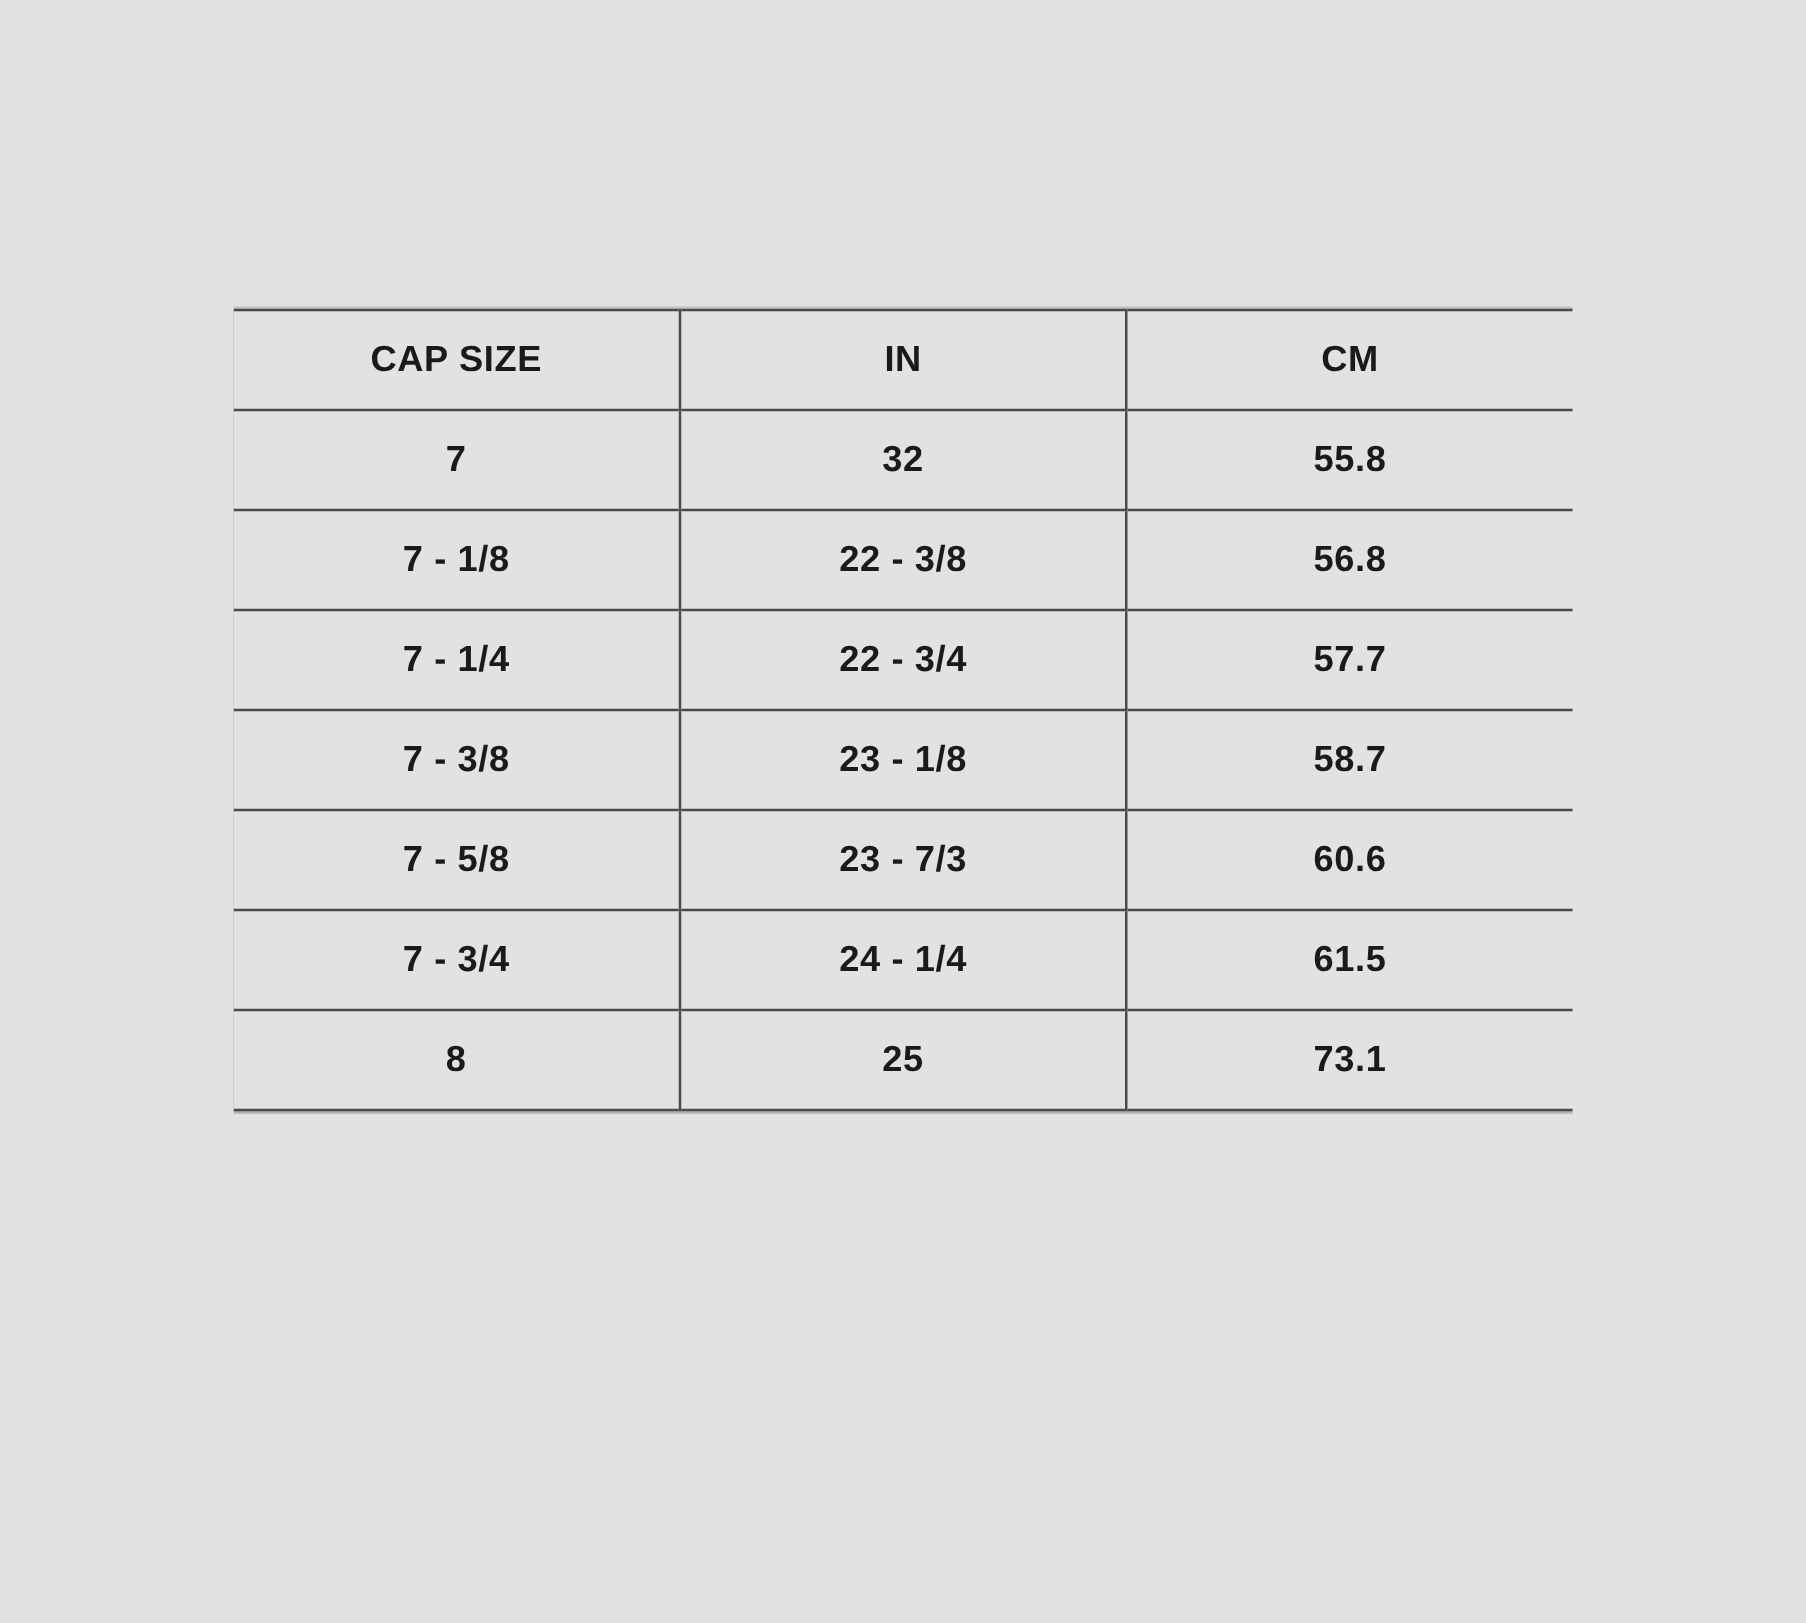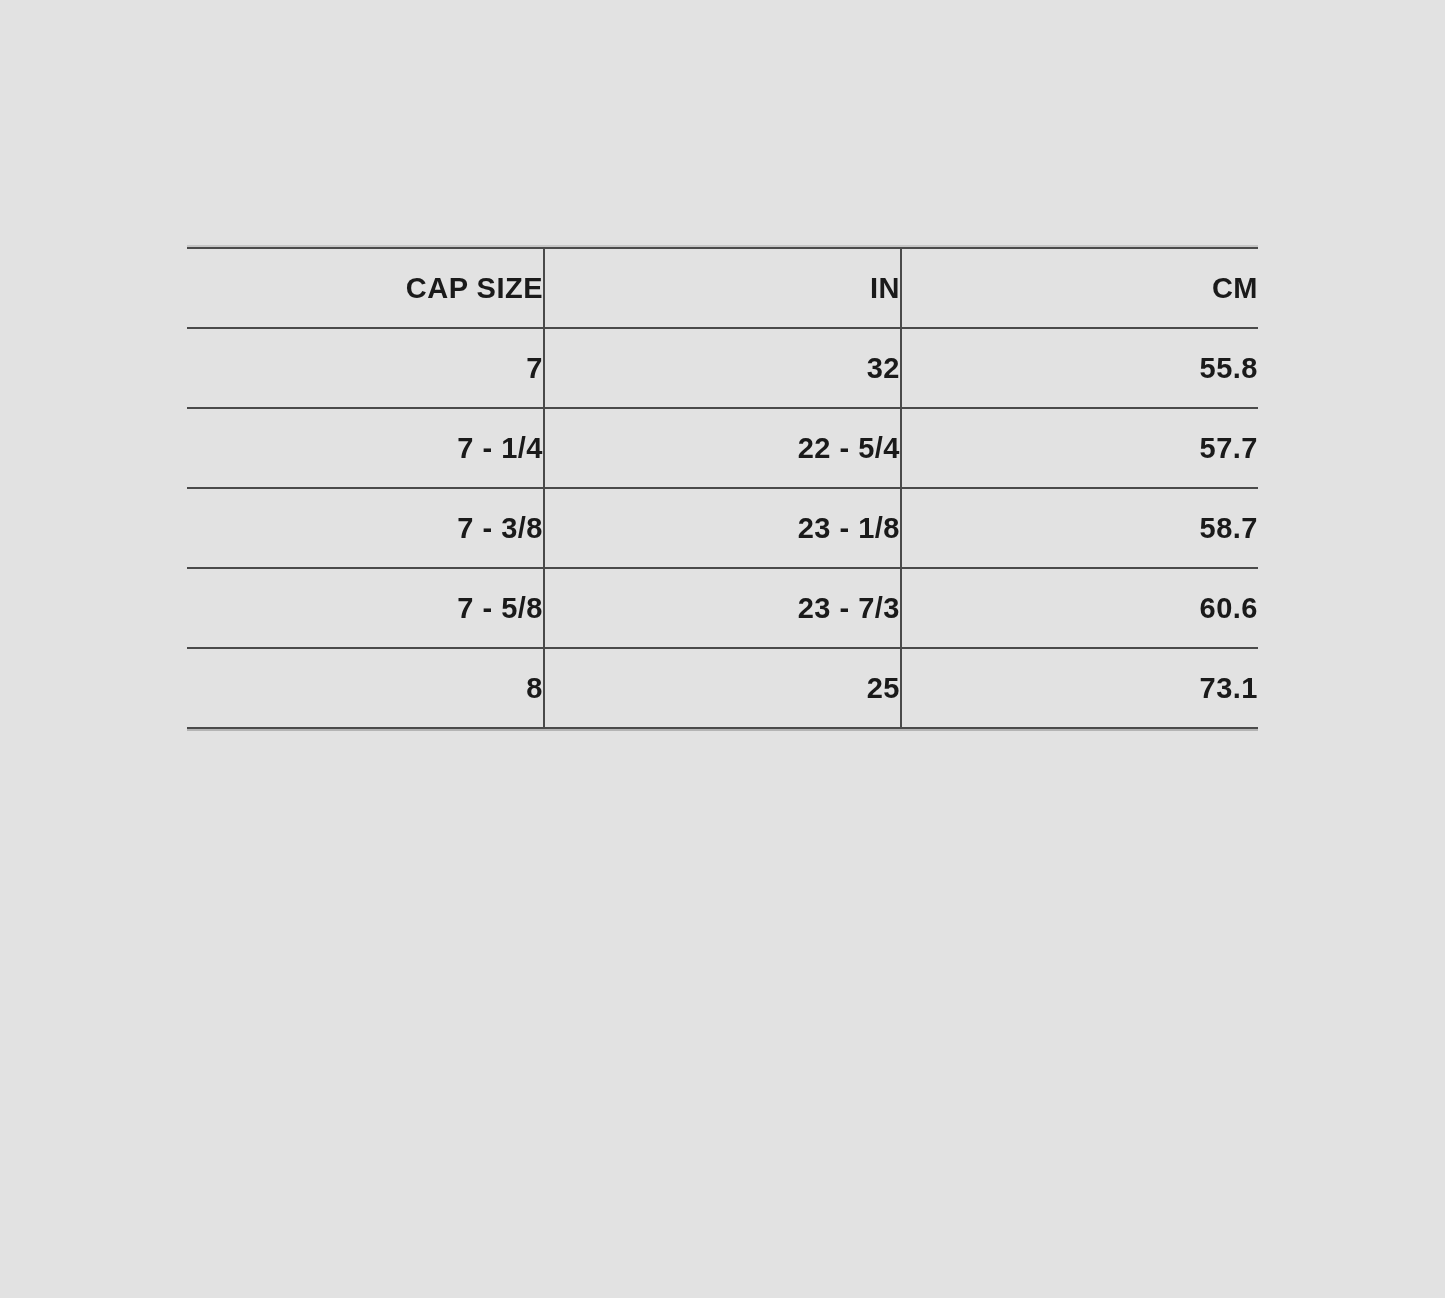--- a/index.html
+++ b/index.html
@@ -36,21 +36,21 @@
   table.size-chart thead tr {
     border-top: 2px solid var(--line);
     border-bottom: 2px solid var(--line);
   }
   table.size-chart tbody tr {
     border-bottom: 2px solid var(--line);
   }
   table.size-chart th,
   table.size-chart td {
     height: 80px;
-    text-align: right;
+    text-align: center;
     vertical-align: middle;
     font-weight: bold;
     font-size: 29px;
     letter-spacing: 0.5px;
     color: var(--text);
     padding: 0;
   }
   table.size-chart th:not(:last-child),
   table.size-chart td:not(:last-child) {
     border-right: 2px solid var(--line);
@@ -68,34 +68,44 @@
         <th>CM</th>
       </tr>
     </thead>
     <tbody>
         <tr>
           <td>7</td>
           <td>32</td>
           <td>55.8</td>
         </tr>
         <tr>
+          <td>7 - 1/8</td>
+          <td>22 - 3/8</td>
+          <td>56.8</td>
+        </tr>
+        <tr>
           <td>7 - 1/4</td>
-          <td>22 - 5/4</td>
+          <td>22 - 3/4</td>
           <td>57.7</td>
         </tr>
         <tr>
           <td>7 - 3/8</td>
           <td>23 - 1/8</td>
           <td>58.7</td>
         </tr>
         <tr>
           <td>7 - 5/8</td>
           <td>23 - 7/3</td>
           <td>60.6</td>
         </tr>
         <tr>
+          <td>7 - 3/4</td>
+          <td>24 - 1/4</td>
+          <td>61.5</td>
+        </tr>
+        <tr>
           <td>8</td>
           <td>25</td>
           <td>73.1</td>
         </tr>
       </tbody>
   </table>
 </div>
 
 </body></html>

